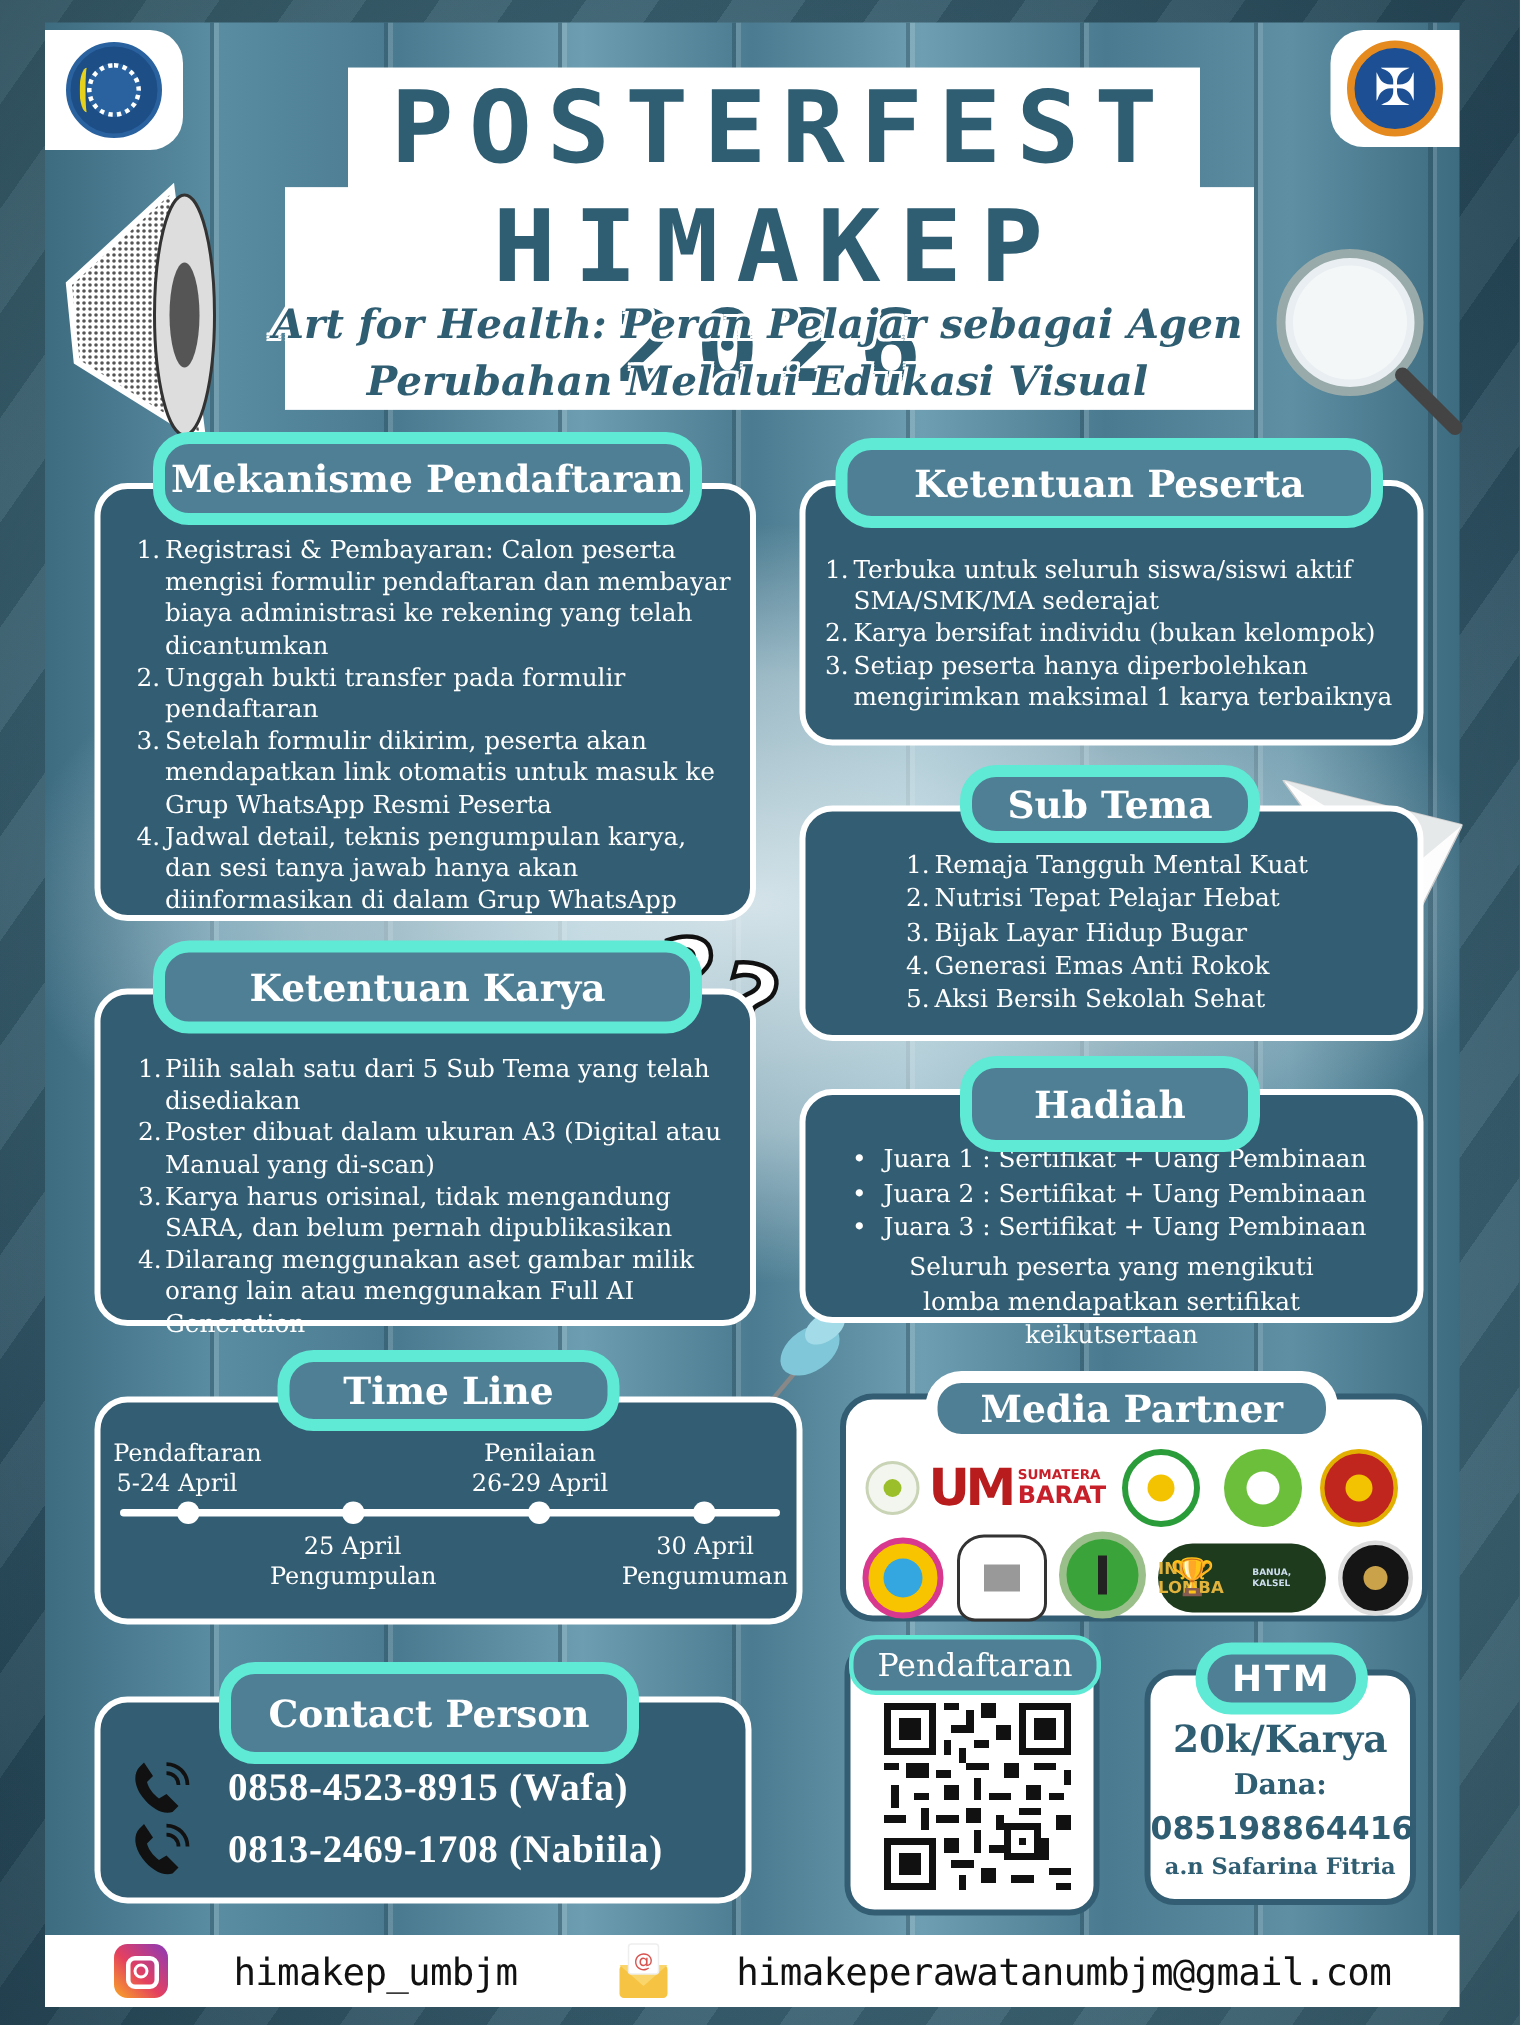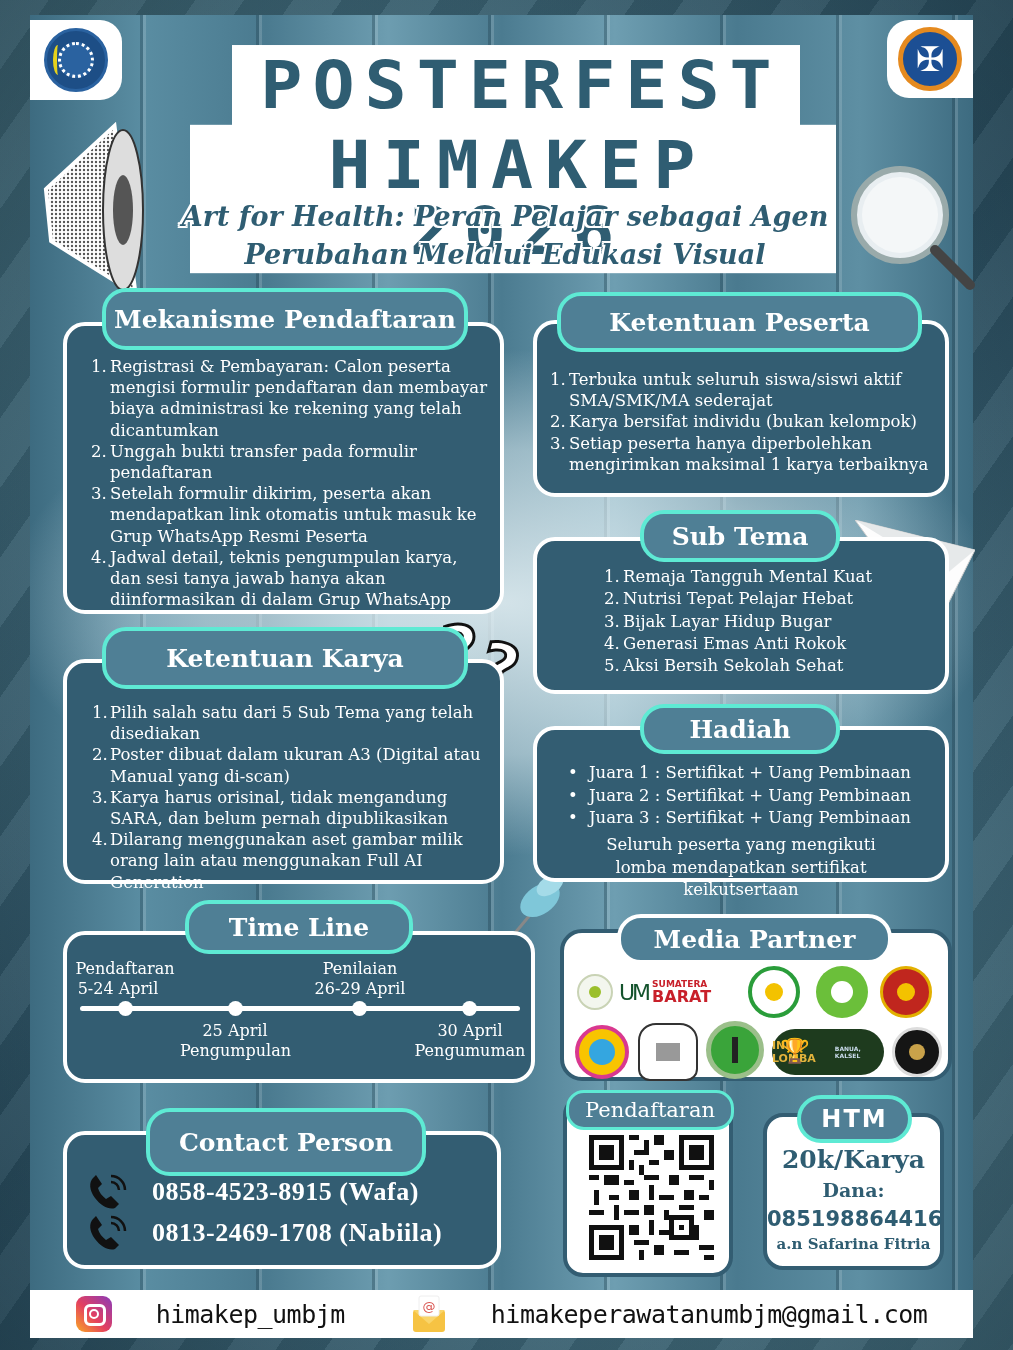--- a/index.html
+++ b/index.html
@@ -92,21 +92,21 @@
   .card {
     position: absolute;
     background: #335d72;
     border: 4px solid #fff;
     border-radius: 22px;
     color: #fff;
   }
   .card-head {
     position: absolute;
     background: #4f7f95;
-    border: 4px solid #5eead4;
+    border: 8px solid #5eead4;
     border-radius: 24px;
     color: #fff;
     font-family: "DejaVu Serif", serif;
     font-weight: bold;
     text-align: center;
     font-size: 25px;
     display: flex; align-items: center; justify-content: center;
   }
   .card ol, .card ul { list-style: none; }
   .card li { position: relative; font-size: 16.5px; line-height: 21.2px; }
@@ -127,21 +127,21 @@
   .subtema-head { left: 640px; top: 510px; width: 200px; height: 52px; }
   .subtema ol { position: absolute; left: 67px; top: 25px; }
   .subtema li { padding-left: 19px; font-size: 16.5px; line-height: 22.3px; }
 
   .karya { left: 63px; top: 659px; width: 441px; height: 225px; }
   .karya-head { left: 102px; top: 627px; width: 366px; height: 62px; }
   .karya ol { position: absolute; left: 25px; top: 39px; right: 12px; }
   .karya li { padding-left: 18px; }
 
   .hadiah { left: 533px; top: 726px; width: 416px; height: 156px; }
-  .hadiah-head { left: 640px; top: 704px; width: 200px; height: 50px; }
+  .hadiah-head { left: 640px; top: 704px; width: 200px; height: 64px; }
   .hadiah ul { position: absolute; left: 20px; right: 10px; top: 32px; }
   .hadiah li { padding-left: 32px; font-size: 16.5px; line-height: 22.5px; }
   .hadiah li .bullet { position: absolute; left: 11px; top: 0; }
   .hadiah .note { position: absolute; left: 0; right: 0; top: 104px; text-align: center; font-size: 16.5px; line-height: 22.5px; }
 
   .timeline { left: 63px; top: 931px; width: 472px; height: 152px; }
   .timeline-head { left: 185px; top: 900px; width: 228px; height: 54px; }
   .tl-line { position: absolute; left: 13px; top: 71px; width: 440px; height: 5px; background: #fff; border-radius: 3px; }
   .tl-dot { position: absolute; width: 15px; height: 15px; border-radius: 50%; background: #fff; top: 66px; }
   .tl-label { position: absolute; text-align: center; font-size: 16px; line-height: 20px; white-space: nowrap; }
@@ -382,21 +382,21 @@
   </div>
 </div>
 <div class="card-head timeline-head">Time Line</div>
 
 <div class="card media">
 
   <div class="partner" style="left:13px; top:41px; width:36px; height:36px; background:#f3f6ee; border:2px solid #c9d3b5;">
     <div style="width:12px;height:12px;border-radius:50%;background:#9bbf2b;"></div>
   </div>
   <div class="partner" style="left:55px; top:37px; width:120px; height:44px; border-radius:6px; justify-content:flex-start;">
-    <span style="font-size:22px; color:#14532d; font-family:'DejaVu Sans',sans-serif; font-weight:normal; letter-spacing:-3px;">UM</span>
+    <span style="font-size:34px; color:#b91c1c; font-family:'DejaVu Sans',sans-serif; font-weight:bold; letter-spacing:-3px;">UM</span>
     <span style="display:flex; flex-direction:column; margin-left:4px; color:#c8202a; line-height:1;">
       <span style="font-size:9px;">SUMATERA</span>
       <span style="font-size:16px;">BARAT</span>
     </span>
   </div>
   <div class="partner" style="left:184px; top:33px; width:52px; height:52px; background:#fff; border:4px solid #2a9d3a;">
     <div style="width:18px;height:18px;border-radius:50%;background:#f3c200;"></div>
   </div>
   <div class="partner" style="left:252px; top:33px; width:52px; height:52px; background:#6bbf3a;">
     <div style="width:22px;height:22px;border-radius:50%;background:#fff;"></div>

